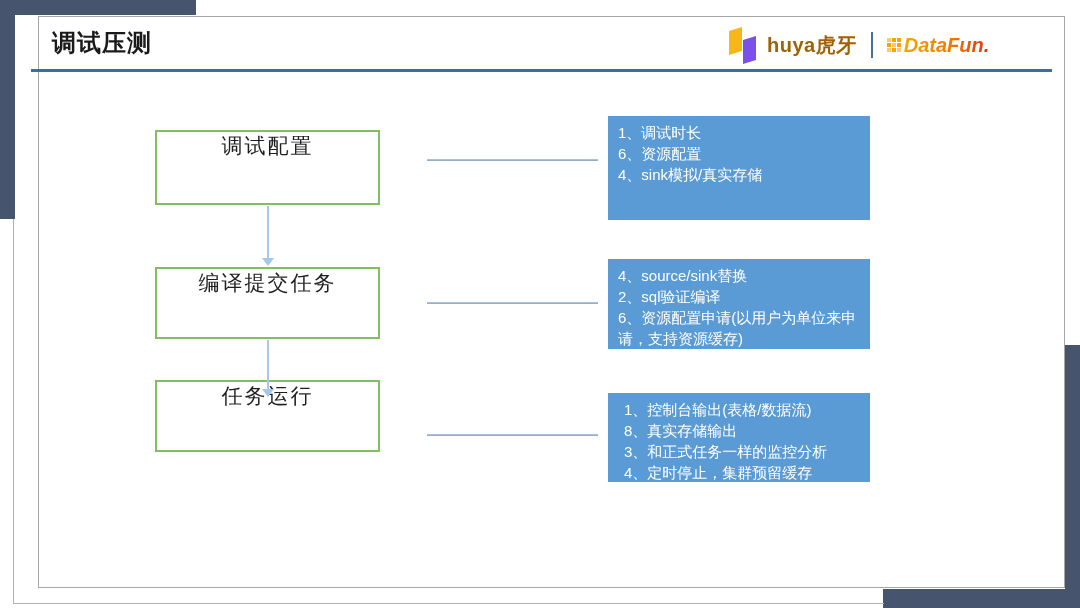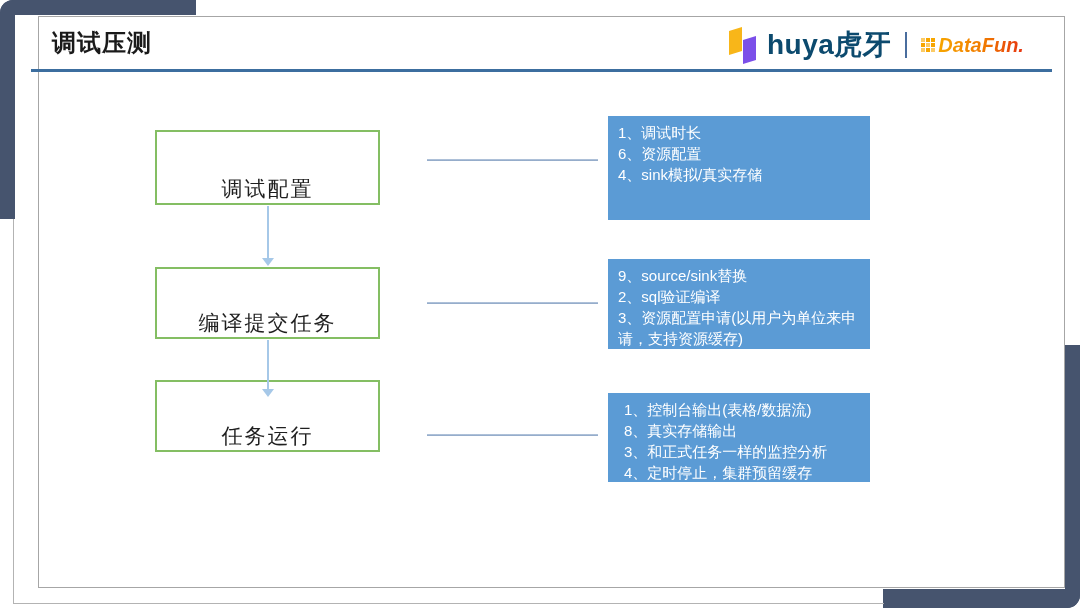--- a/index.html
+++ b/index.html
@@ -1,19 +1,19 @@
 <!DOCTYPE html>
 <html><head>
 <meta charset="utf-8">
 <style>
   * { margin:0; padding:0; box-sizing:border-box; }
   html,body { background:#fff; }
   .canvas {
     position:relative; width:1080px; height:608px; background:#ffffff;
-    overflow:hidden; font-family:"Liberation Sans","DejaVu Sans",sans-serif;border-radius:13px;
+    overflow:hidden; font-family:"Liberation Sans","DejaVu Sans",sans-serif;
   }
   
   .deco { position:absolute; background:#46546E; }
   .deco-top    { left:0;    top:0;    width:196px; height:15px; }
   .deco-left   { left:0;    top:0;    width:15px;  height:219px; }
   .deco-right  { left:1065px; top:345px; width:15px; height:263px; }
   .deco-bottom { left:883px;  top:589px; width:197px; height:19px; }
   .thinline { position:absolute; background:#b3b3b3; }
   .thin-v { left:13px; top:219px; width:1px; height:385px; }
   .thin-h { left:13px; top:603px; width:871px; height:1px; }
@@ -25,34 +25,34 @@
   
   .page-title {
     position:absolute; left:52px; top:27px; font-size:24px; font-weight:bold;
     color:#1a1a1a; letter-spacing:1px;
   }
   .title-rule { position:absolute; left:31px; top:69px; width:1021px; height:3px; background:#3C6E9F; }
   .logo-row { position:absolute; left:727px; top:26px; height:38px; display:flex; align-items:center; }
   .huya-mark { position:relative; width:32px; height:38px; margin-right:8px; }
   .huya-yellow { position:absolute; left:2px; top:3px; width:13px; height:24px; background:#F8B619; transform:skewY(-18deg); }
   .huya-purple { position:absolute; left:16px; top:12px; width:13px; height:24px; background:#7B4FE9; transform:skewY(-18deg); }
-  .huya-text { font-size:28px; font-weight:bold; color:#0c4a6e; letter-spacing:0.5px; }
+  .huya-text { font-size:20px; font-weight:bold; color:#a16207; letter-spacing:0.5px; }
   .logo-sep { width:2px; height:26px; background:#4a6d9e; margin:0 14px; }
   .df-dots { display:grid; grid-template-columns:repeat(3,4px); grid-template-rows:repeat(3,4px); gap:1px; margin-right:3px; }
   .df-dots i { display:block; background:#F7A600; }
   .df-dots i.lt { background:#FBCB66; }
   .datafun-text {
     font-size:20px; font-weight:bold; font-style:italic;
     background:linear-gradient(90deg,#F7A600 0%,#F07800 55%,#E63312 100%);
     -webkit-background-clip:text; background-clip:text; color:transparent;
   }
   
   .gbox {
     position:absolute; left:155px; width:225px; border:2px solid #84BE63; background:#fff;
-    display:flex; align-items:flex-end; justify-content:center;
+    display:flex; align-items:flex-start; justify-content:center;
     font-family:"Liberation Serif","DejaVu Serif",serif; font-size:21px; color:#1f1f1f;
     letter-spacing:2px;
   }
   .gbox1 { top:130px; height:75px; }
   .gbox2 { top:267px; height:72px; }
   .gbox3 { top:380px; height:72px; }
   .arrow-line { position:absolute; left:267px; width:2px; background:#A6C8E8; }
   .arrow-line.a1 { top:206px; height:52px; }
   .arrow-line.a2 { top:340px; height:49px; }
   .arrow-head { position:absolute; left:262px; width:0; height:0;
@@ -126,23 +126,23 @@
   <div class="connector conn1"></div>
   <div class="connector conn2"></div>
   <div class="connector conn3"></div>
 
   <div class="bbox bbox1">
     <div>1、调试时长</div>
     <div>6、资源配置</div>
     <div>4、sink模拟/真实存储</div>
   </div>
   <div class="bbox bbox2">
-    <div>9、source/sink替换</div>
+    <div>4、source/sink替换</div>
     <div>2、sql验证编译</div>
-    <div>3、资源配置申请(以用户为单位来申请，支持资源缓存)</div>
+    <div>6、资源配置申请(以用户为单位来申请，支持资源缓存)</div>
   </div>
   <div class="bbox bbox3">
     <div>1、控制台输出(表格/数据流)</div>
     <div>8、真实存储输出</div>
     <div>3、和正式任务一样的监控分析</div>
     <div>4、定时停止，集群预留缓存</div>
   </div>
 
 </div>
 

